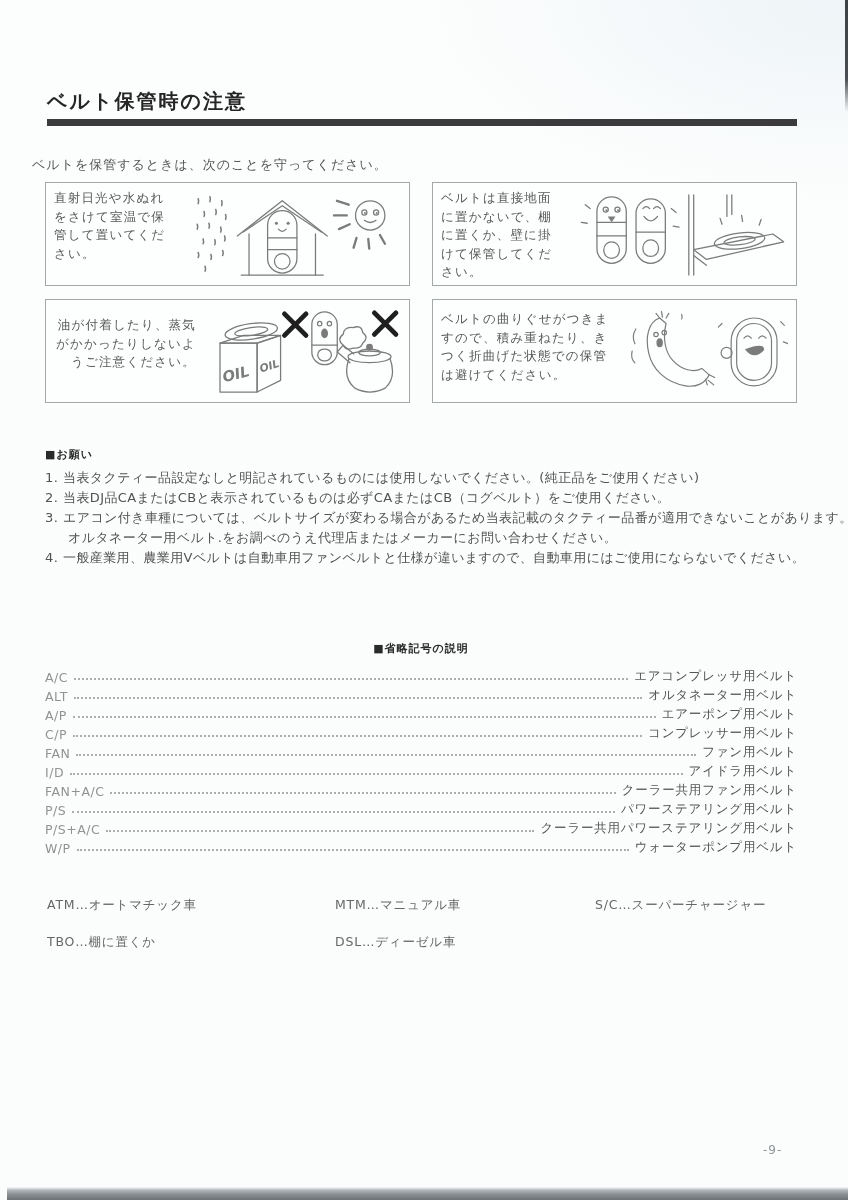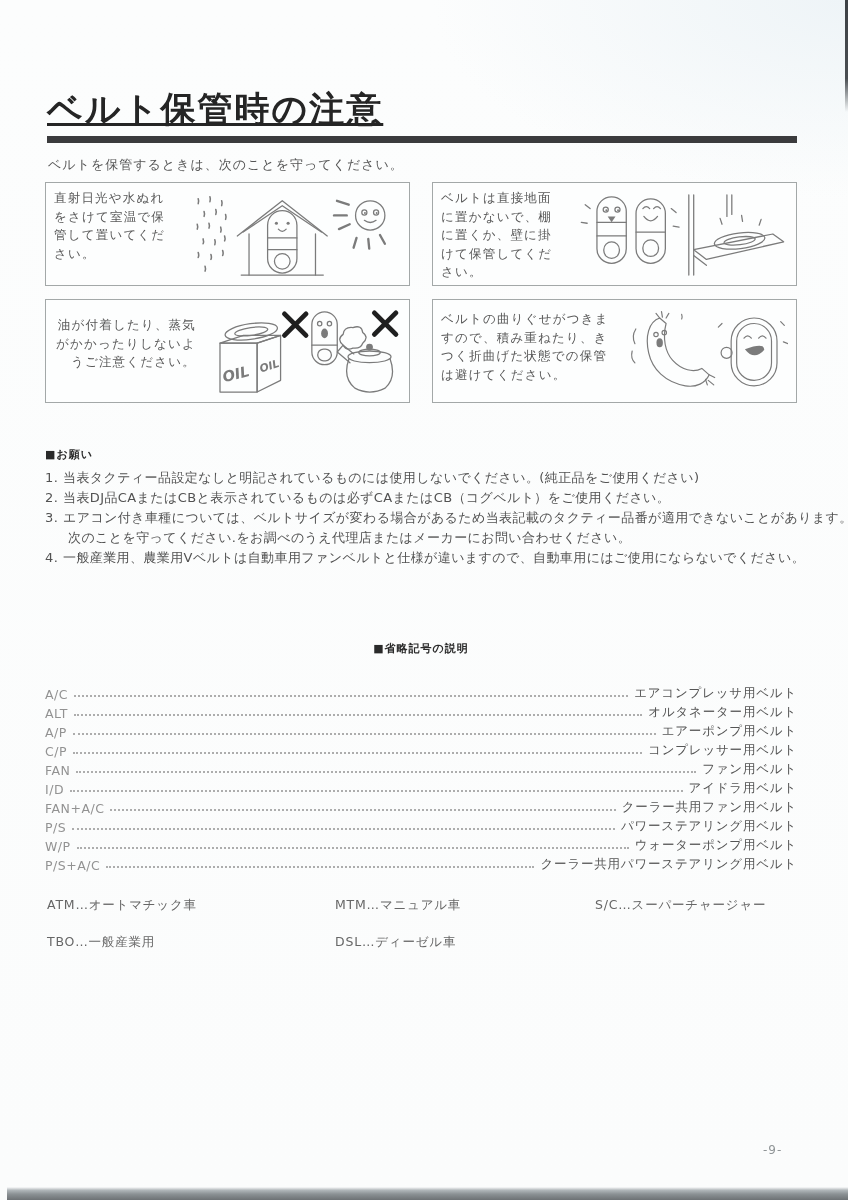--- a/index.html
+++ b/index.html
@@ -24,26 +24,26 @@
   }
   .bottom-shadow {
     position:absolute; bottom:0; left:0; width:100%; height:13px;
     background: linear-gradient(180deg, rgba(200,206,209,0) 0%, #b0b6b9 25%, #8b9194 55%, #6d7174 100%);
   }
   .bottom-notch { position:absolute; bottom:0; left:0; width:7px; height:13px; background:#fbfcfc; }
 
   
   .title-block { position:absolute; left:47px; top:90px; width:750px; }
   .page-title {
-    font-size: 35px; font-weight: bold; color:#252525;
-    letter-spacing: 2px; line-height: 1.1; text-decoration: underline;
+    font-size: 20px; font-weight: bold; color:#252525;
+    letter-spacing: 2px; line-height: 1.1;
   }
   .title-rule { margin-top: 7px; height: 7px; background:#3b3b3d; width: 750px; }
 
-  .intro { position:absolute; left:48px; top:156px; font-size:13px; color:#555; letter-spacing:1px; white-space:nowrap; }
+  .intro { position:absolute; left:32px; top:156px; font-size:13px; color:#555; letter-spacing:1px; white-space:nowrap; }
 
   
   .boxes {
     position:absolute; left:45px; top:182px;
     display:grid; grid-template-columns: 365px 365px;
     column-gap: 22px; row-gap: 13px;
   }
   .sbox {
     position:relative;
     width:365px; height:104px;
@@ -67,21 +67,21 @@
   
   .notes { position:absolute; left:45px; top:447px; width:762px; }
   .sec-heading { font-size:11px; font-weight:bold; color:#2a2a2a; letter-spacing:1px; }
   .nrows { margin-top:6px; }
   .nrow { display:flex; font-size:13px; line-height:20px; color:#525252; letter-spacing:0.4px; white-space:nowrap; }
   .nnum { width:18px; flex-shrink:0; }
   .nrow.cont .ntext { padding-left:5px; }
 
   
   .abbr { position:absolute; left:45px; top:641px; width:752px;text-align:center; }
-  .arows { margin-top:27px; }
+  .arows { margin-top:10px; }
   .arow { display:flex; align-items:flex-end; height:19px; font-size:12.5px; white-space:nowrap; }
   .aterm { color:#929292; letter-spacing:0.5px; padding-right:6px; }
   .aleader { flex:1; border-bottom:2px dotted #adadad; margin:0 6px 5px 0; min-width:30px; }
   .adef { color:#555; letter-spacing:0.8px; }
 
   
   .legend {
     position:absolute; left:47px; top:897px;
     display:grid; grid-template-columns: 288px 260px auto;
     row-gap:20px;
@@ -290,21 +290,21 @@
       <div class="nrow">
         <span class="nnum">2.</span>
         <span class="ntext">当表DJ品CAまたはCBと表示されているものは必ずCAまたはCB（コグベルト）をご使用ください。</span>
       </div>
       <div class="nrow">
         <span class="nnum">3.</span>
         <span class="ntext">エアコン付き車種については、ベルトサイズが変わる場合があるため当表記載のタクティー品番が適用できないことがあります。</span>
       </div>
       <div class="nrow cont">
         <span class="nnum"></span>
-        <span class="ntext">次のことを守ってください.をお調べのうえ代理店またはメーカーにお問い合わせください。</span>
+        <span class="ntext">オルタネーター用ベルト.をお調べのうえ代理店またはメーカーにお問い合わせください。</span>
       </div>
       <div class="nrow">
         <span class="nnum">4.</span>
         <span class="ntext">一般産業用、農業用Vベルトは自動車用ファンベルトと仕様が違いますので、自動車用にはご使用にならないでください。</span>
       </div>
     </div>
   </section>
 
   <section class="abbr">
     <h2 class="sec-heading">■省略記号の説明</h2>
@@ -343,37 +343,37 @@
         <span class="aterm">FAN+A/C</span>
         <span class="aleader"></span>
         <span class="adef">クーラー共用ファン用ベルト</span>
       </div>
       <div class="arow">
         <span class="aterm">P/S</span>
         <span class="aleader"></span>
         <span class="adef">パワーステアリング用ベルト</span>
       </div>
       <div class="arow">
+        <span class="aterm">P/S+A/C</span>
+        <span class="aleader"></span>
+        <span class="adef">クーラー共用パワーステアリング用ベルト</span>
+      </div>
+      <div class="arow">
         <span class="aterm">W/P</span>
         <span class="aleader"></span>
         <span class="adef">ウォーターポンプ用ベルト</span>
-      </div>
-      <div class="arow">
-        <span class="aterm">P/S+A/C</span>
-        <span class="aleader"></span>
-        <span class="adef">クーラー共用パワーステアリング用ベルト</span>
       </div>
     </div>
   </section>
 
   <section class="legend">
     <span>ATM…オートマチック車</span>
     <span>MTM…マニュアル車</span>
     <span>S/C…スーパーチャージャー</span>
-    <span>TBO…一般産業用</span>
+    <span>TBO…棚に置くか</span>
     <span>DSL…ディーゼル車</span>
     <span></span>
   </section>
 
   <div class="pagenum">-9-</div>
 
   <div class="bottom-shadow"></div>
   <div class="bottom-notch"></div>
 </div>
 

